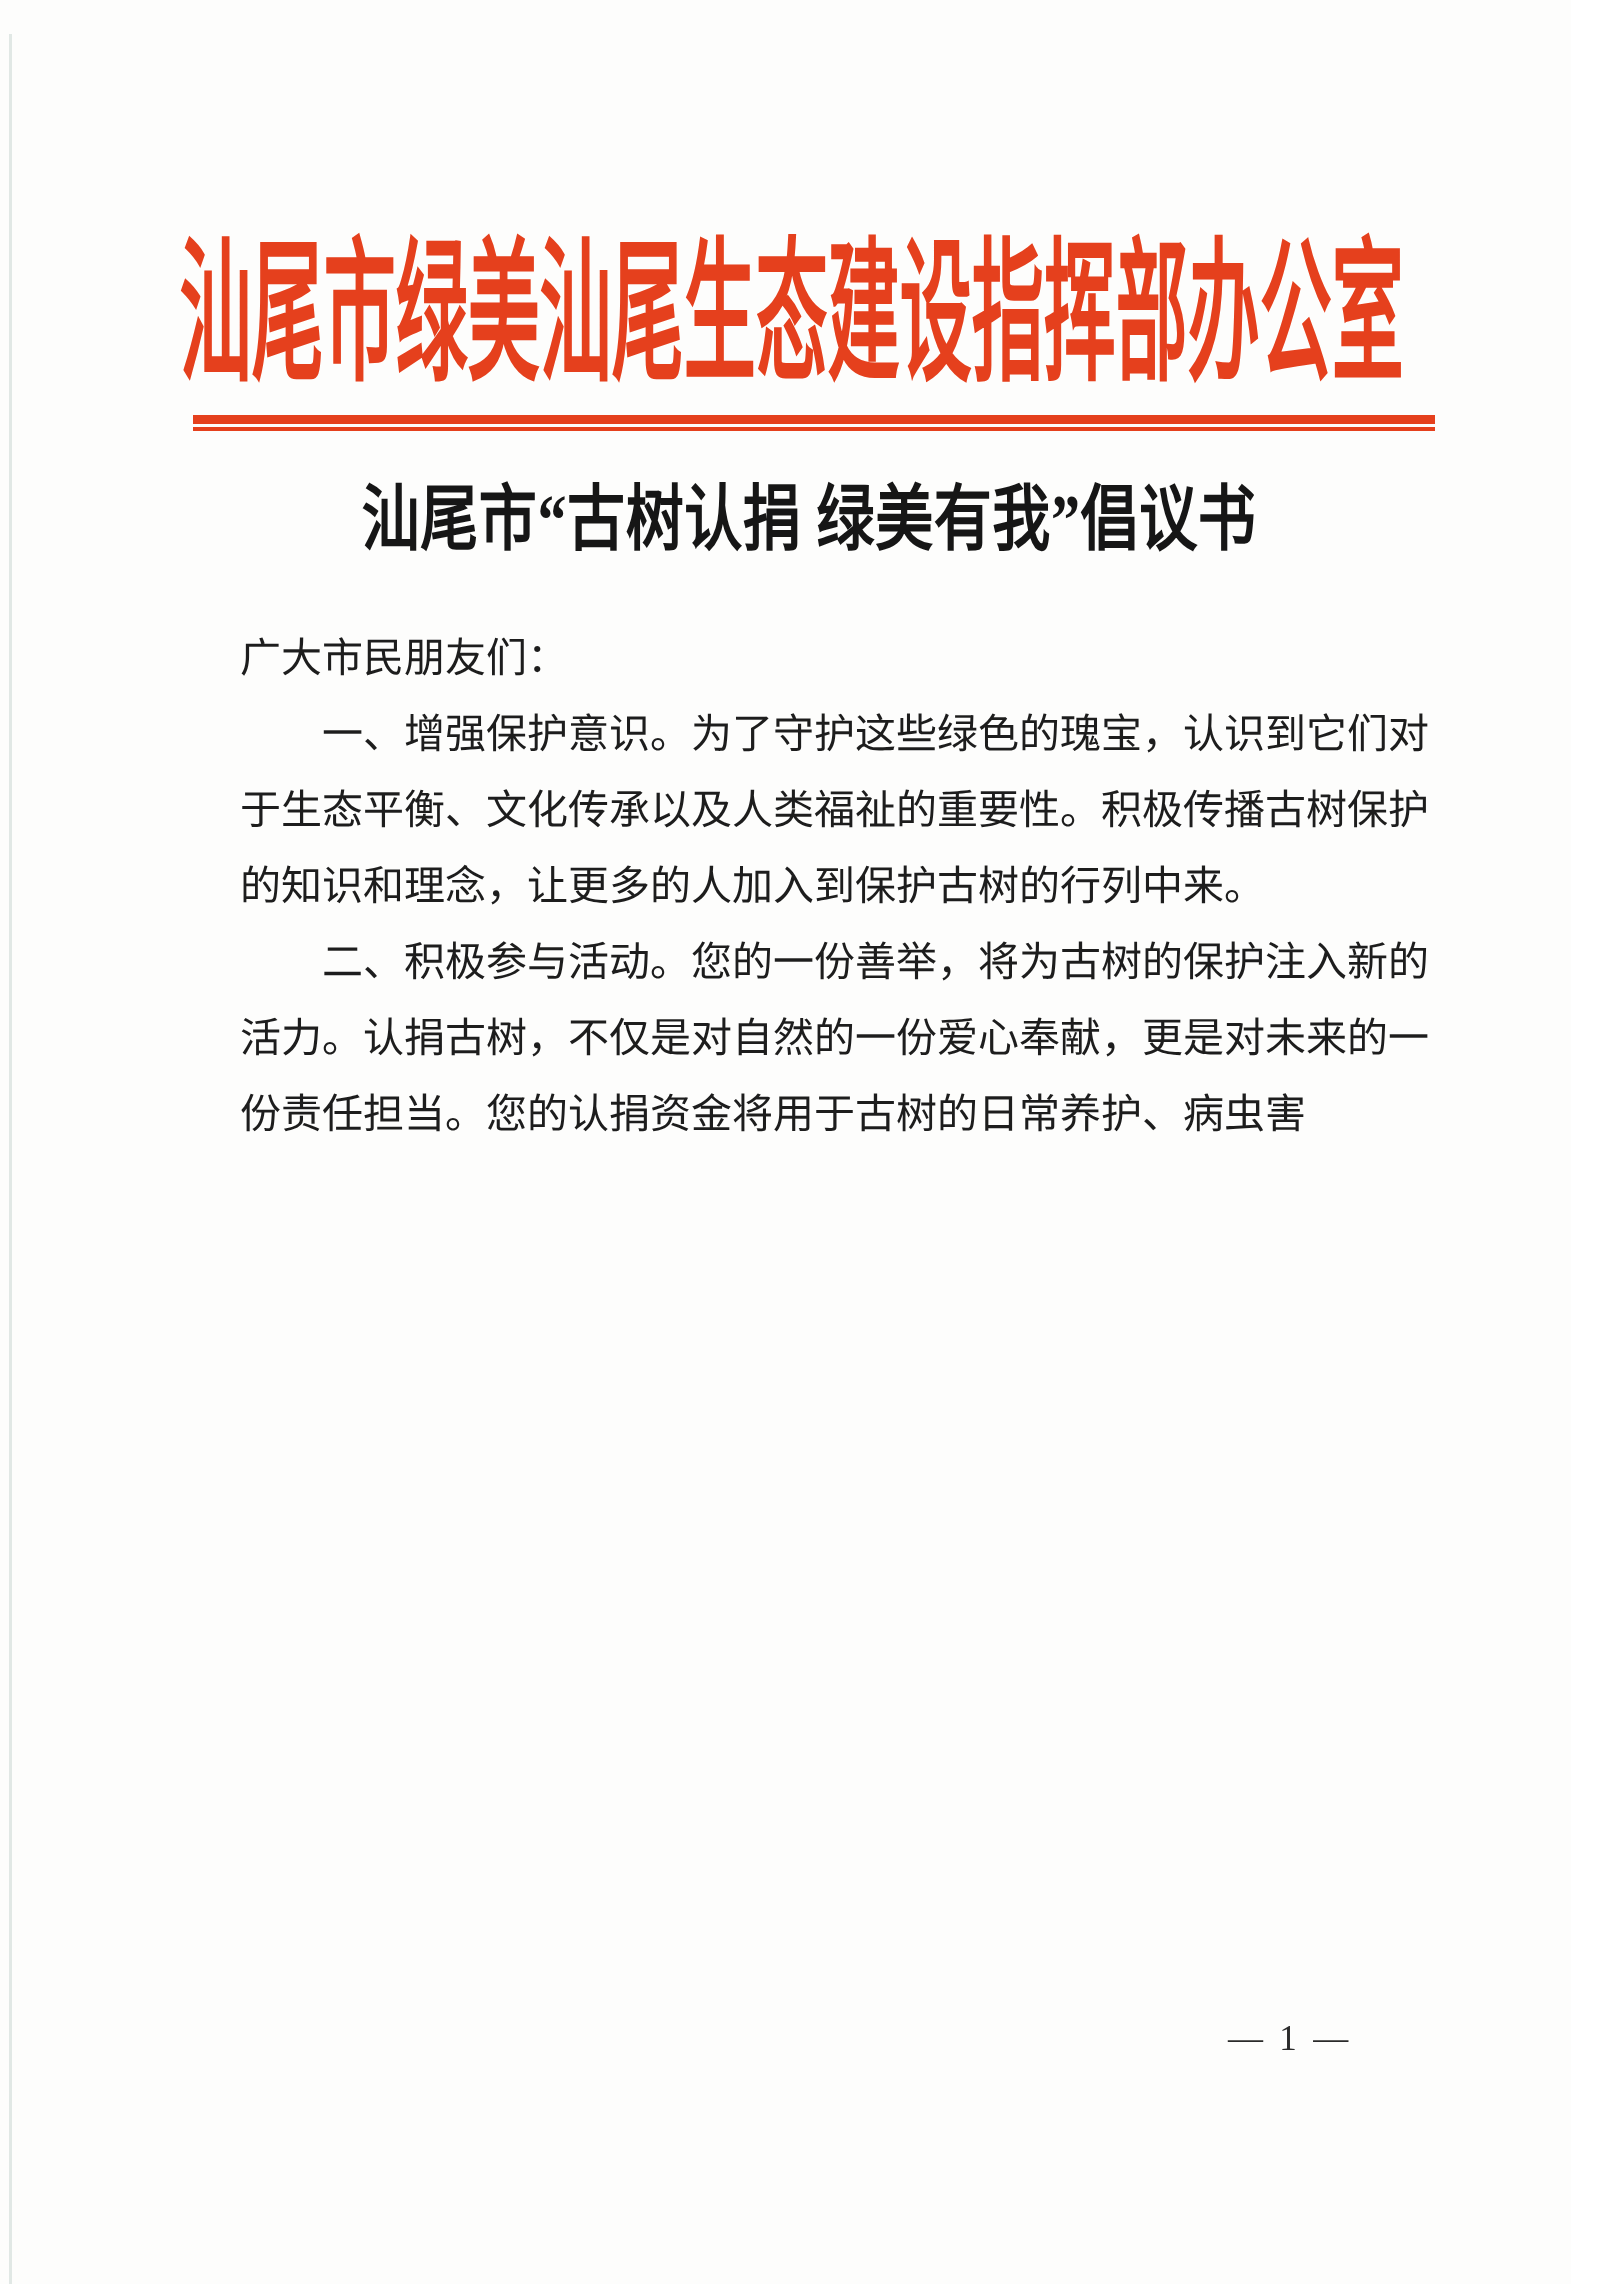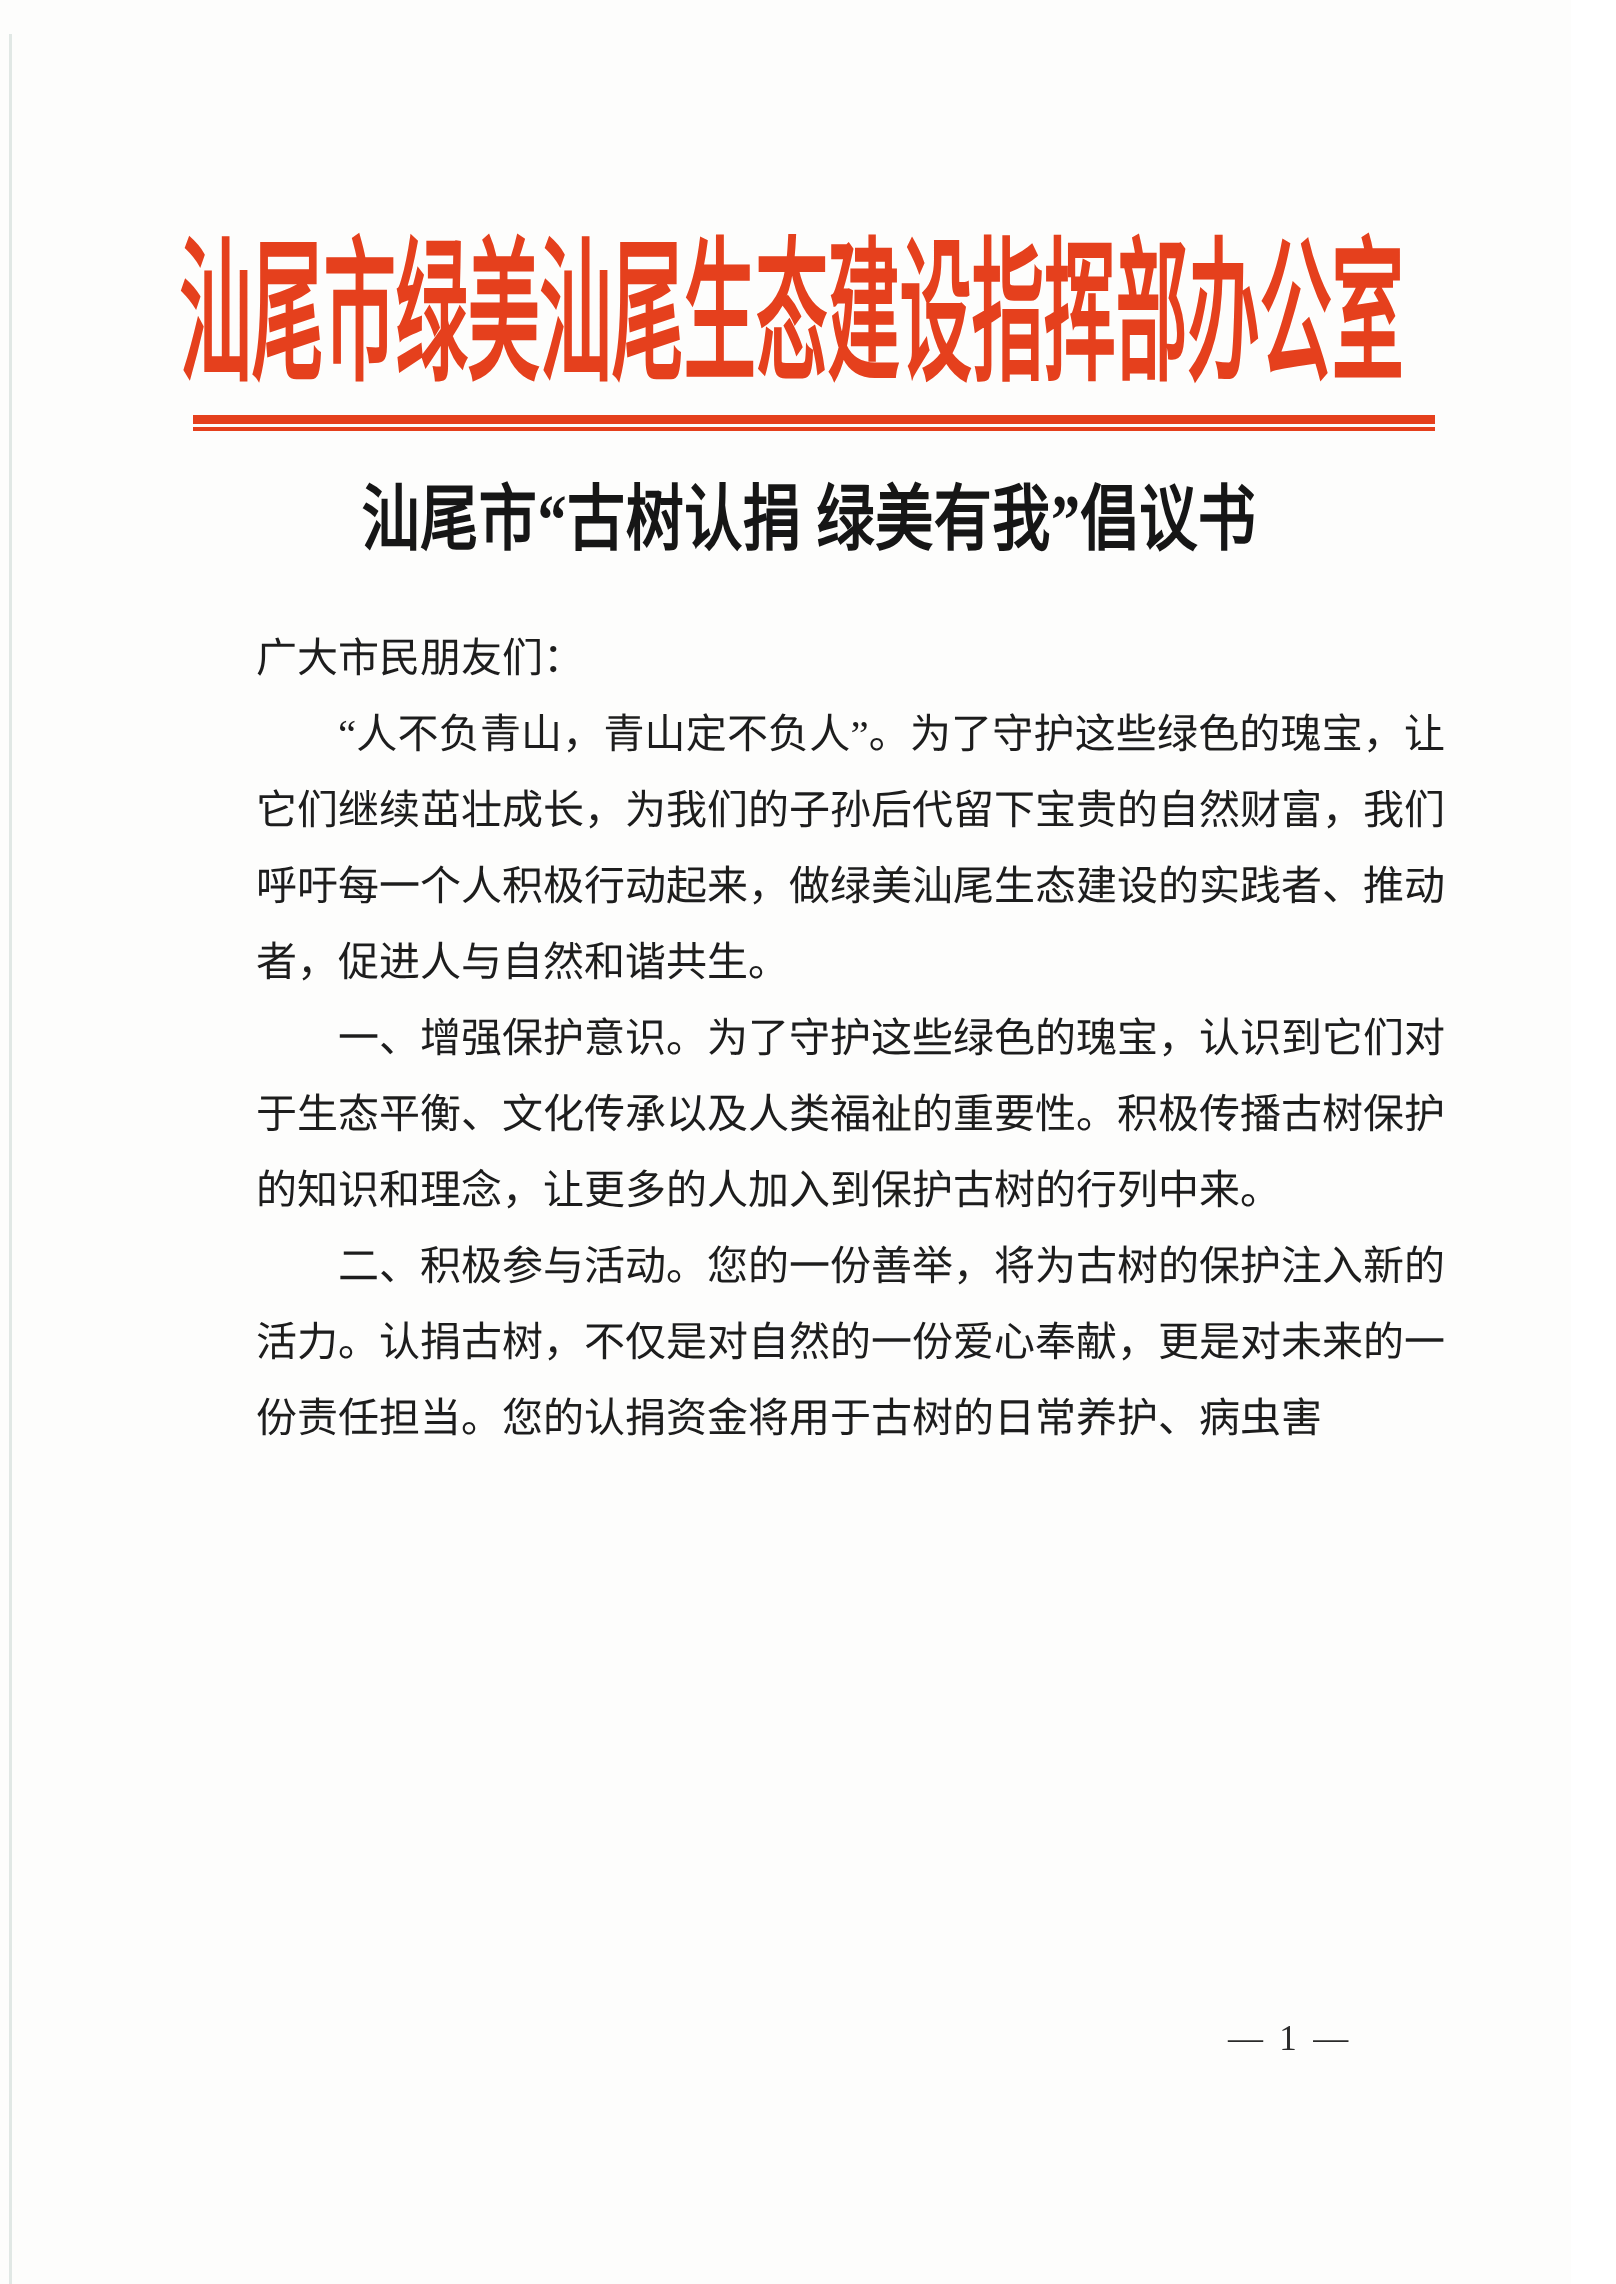--- a/index.html
+++ b/index.html
@@ -62,21 +62,21 @@
     font-weight: bold;
     line-height: 1.05;
     white-space: nowrap;
     transform: scaleY(1.25);
     transform-origin: center top;
     letter-spacing: 0.6px;
   }
   
   .body-block {
     position: absolute;
-    left: 256px;
+    left: 240px;
     top: 620px;
     width: 1189px;
     font-size: 41px;
     line-height: 76px;
     color: #1d1d1d;
     text-align: justify;
     text-justify: inter-ideograph;
   }
   .body-block p { margin: 0; }
   .para { text-indent: 2em; }
@@ -103,21 +103,20 @@
   <div class="rule-wrap">
     <div class="rule-thick"></div>
     <div class="rule-thin"></div>
   </div>
 
   <h1 class="doc-title">汕尾市“古树认捐 绿美有我”倡议书</h1>
 
   <div class="body-block">
     <p class="para no-indent">广大市民朋友们：</p>
     <div>
-        <p class="para">“人不负青山，青山定不负人”。为了守护这些绿色的瑰宝，让它们继续茁壮成长，为我们的子孙后代留下宝贵的自然财富，我们呼吁每一个人积极行动起来，做绿美汕尾生态建设的实践者、推动者，促进人与自然和谐共生。</p>
         <p class="para">一、增强保护意识。为了守护这些绿色的瑰宝，认识到它们对于生态平衡、文化传承以及人类福祉的重要性。积极传播古树保护的知识和理念，让更多的人加入到保护古树的行列中来。</p>
         <p class="para">二、积极参与活动。您的一份善举，将为古树的保护注入新的活力。认捐古树，不仅是对自然的一份爱心奉献，更是对未来的一份责任担当。您的认捐资金将用于古树的日常养护、病虫害</p>
       </div>
   </div>
 
   <div class="footer">— 1 —</div>
 </div>
 
 
 </body></html>

